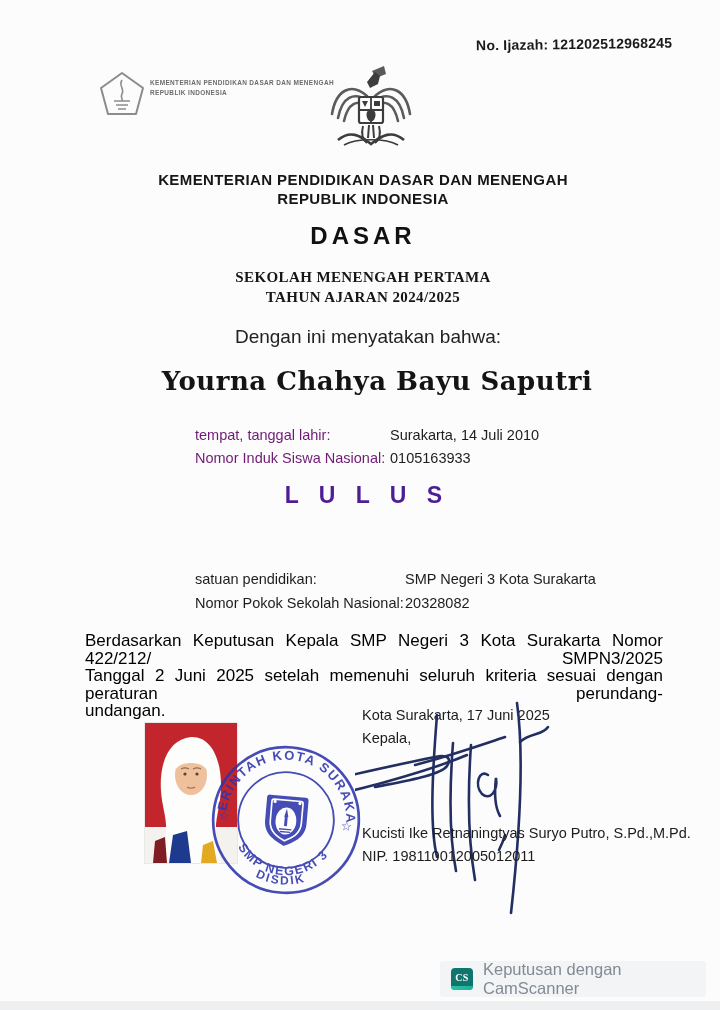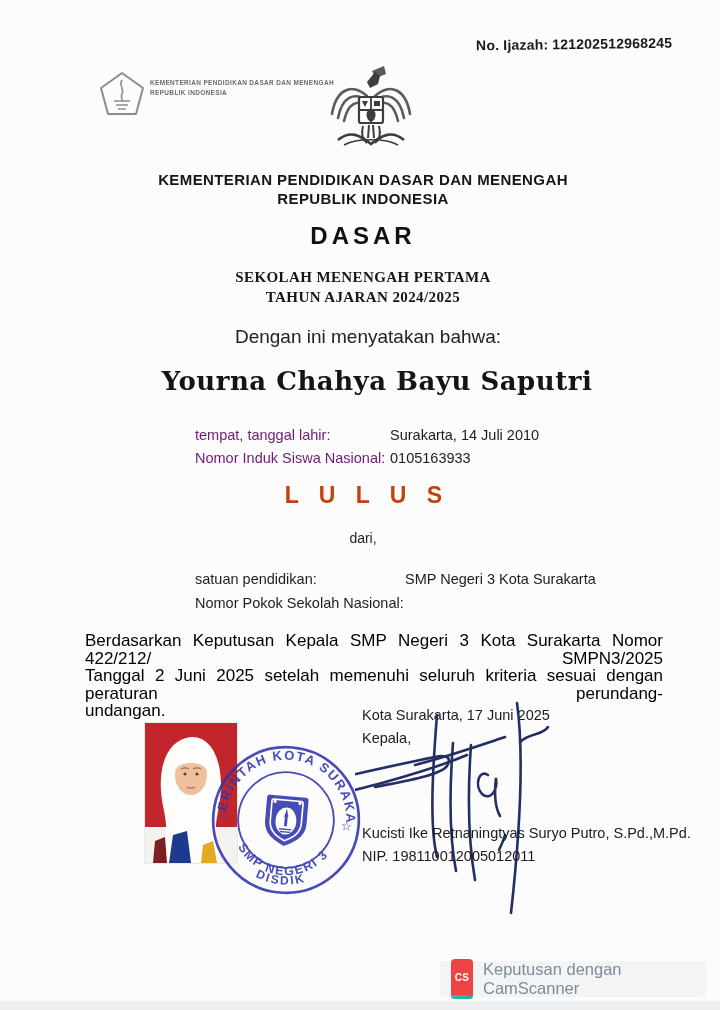--- a/index.html
+++ b/index.html
@@ -22,43 +22,43 @@
   .center-block { left:0; right:0; text-align:center; }
   .ministry-title { top:170px; font-size:15px; font-weight:bold; letter-spacing:0.4px; line-height:19px; color:#161616; padding-left:6px;}
   .doc-title { top:222px; font-size:24px; font-weight:bold; letter-spacing:4px; color:#111; padding-left:6px;}
   .school-block { top:268px; font-size:15px; font-weight:bold; line-height:19.5px; letter-spacing:0.4px; color:#161616; padding-left:6px;font-family:Liberation Serif, serif;}
   .declaration { top:326px; font-size:19px; color:#222; padding-left:16px;}
   .student-name { top:366px; font-family:"DejaVu Serif", serif; font-weight:700;
     font-size:26px; color:#141414; padding-left:34px; letter-spacing:0.5px;}
 
   .labels-1 { left:195px; top:424px; font-size:14.5px; line-height:23px; color:#701a75; }
   .values-1 { left:390px; top:424px; font-size:14.5px; line-height:23px; color:#1d1d1d; }
-  .result { top:482px; font-size:23px; font-weight:bold; letter-spacing:7px; color:#c2410c; padding-left:14px;}
+  .result { top:482px; font-size:23px; font-weight:bold; letter-spacing:7px; color:#4c1d95; padding-left:14px;}
   .dari { top:530px; font-size:14px; color:#222; padding-left:6px;}
   .labels-2 { left:195px; top:567px; font-size:14.5px; line-height:24px; color:#1d1d1d; }
   .values-2 { left:405px; top:567px; font-size:14.5px; line-height:24px; color:#1d1d1d; }
 
   .decree { left:85px; top:632px; width:578px; font-size:17px; line-height:17.5px; color:#000000; }
   .decree .just { text-align:justify; text-align-last:justify; }
 
   .sign-head { left:362px; top:704px; font-size:14.5px; line-height:23px; color:#1c1c1c; }
   .sign-name { left:362px; top:822px; font-size:14.5px; line-height:23px; color:#1c1c1c; }
 
   .photo { left:145px; top:723px; width:92px; height:140px;
     box-shadow:0 0 0 1px #e8e8e8; background:#fff; }
 
   .stamp-wrap { left:208px; top:742px; width:156px; height:156px; opacity:0.88; transform:rotate(5deg); }
   .signature-wrap { left:355px; top:695px; width:215px; height:225px; }
 
   .footer-badge {
     left:440px; top:961px; width:266px; height:36px; background:#f3f4f6;
     border-radius:3px; display:flex; align-items:center; gap:10px; padding-left:11px;
   }
-  .cs-icon { position:relative; width:22px; height:40px; background:#ef4444; border-radius:4px;
-    display:flex; align-items:center; justify-content:center; overflow:hidden; flex:0 0 22px; }
+  .cs-icon { position:relative; width:22px; height:22px; background:#0f766e; border-radius:4px;
+    display:flex; align-items:center; justify-content:center; overflow:hidden; flex:0 0 22px;font-family:Liberation Serif, serif; }
   .cs-icon .cs-text { color:#fff; font-size:10px; font-weight:bold; margin-top:-3px; letter-spacing:0.3px;}
   .cs-icon .cs-bar { position:absolute; bottom:0; left:0; right:0; height:4px;
     background:linear-gradient(90deg,#29c2a4,#1fae9b); }
   .footer-text { font-size:16.5px; color:#828b95; }
 
   .bottom-strip { left:0; right:0; bottom:0; height:9px; background:#edeff1; }
 </style>
 </head>
 <body>
 
@@ -117,28 +117,28 @@
   <div class="abs labels-1">
     <div>tempat, tanggal lahir:</div>
     <div>Nomor Induk Siswa Nasional:</div>
   </div>
   <div class="abs values-1">
     <div>Surakarta, 14 Juli 2010</div>
     <div>0105163933</div>
   </div>
 
   <div class="abs center-block result">L U L U S</div>
-  <div class="abs center-block dari">dari,</div>
 
   <div class="abs labels-2">
     <div>satuan pendidikan:</div>
     <div>Nomor Pokok Sekolah Nasional:</div>
   </div>
   <div class="abs values-2">
     <div>SMP Negeri 3 Kota Surakarta</div>
+    <div>20328082</div>
   </div>
 
   <div class="abs decree">
     <div class="just">Berdasarkan Keputusan Kepala SMP Negeri 3 Kota Surakarta Nomor 422/212/ SMPN3/2025</div>
     <div class="just">Tanggal  2 Juni 2025 setelah memenuhi seluruh kriteria sesuai dengan peraturan perundang-</div>
     <div>undangan.</div>
   </div>
 
   <div class="abs sign-head">
     <div>Kota Surakarta, 17 Juni 2025</div>

